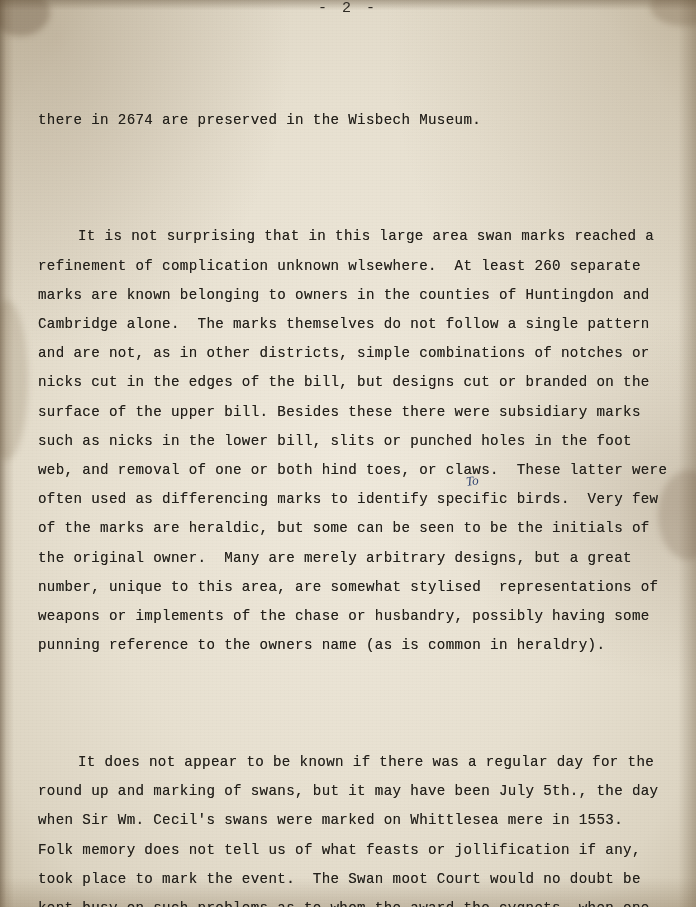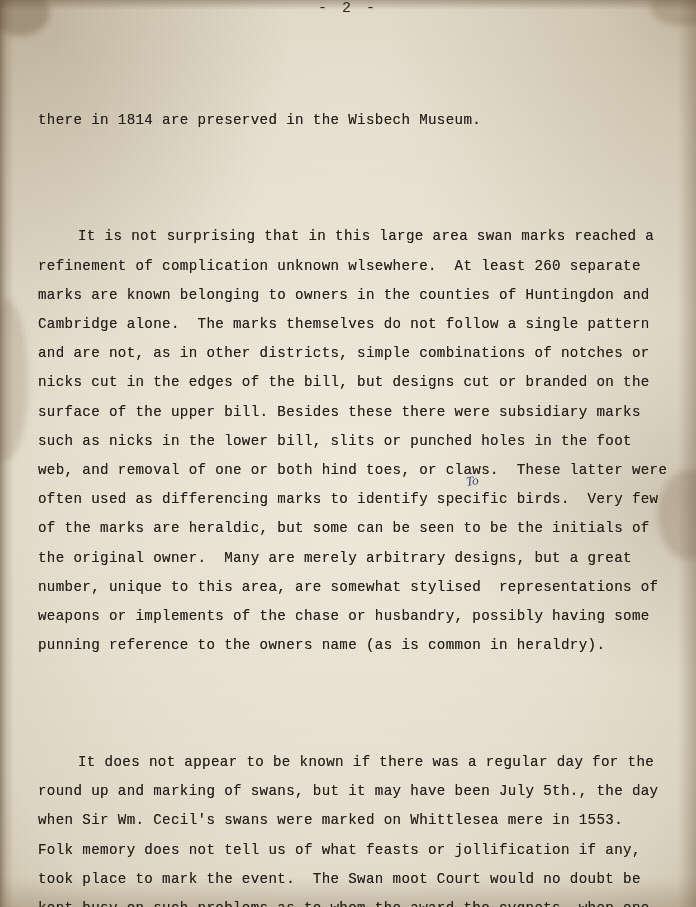--- a/index.html
+++ b/index.html
@@ -132,21 +132,21 @@
   <div class="blotch" style="left:650px; top:-14px; width:70px; height:40px; background:rgba(110,90,64,0.28);"></div>
   <div class="blotch" style="left:658px; top:470px; width:60px; height:90px; background:rgba(110,88,62,0.22);"></div>
   <div class="blotch" style="left:-16px; top:300px; width:44px; height:160px; background:rgba(120,98,70,0.20);"></div>
 
   <div id="grain"></div>
 
   <div id="page-number">- 2 -</div>
 
   <div id="body-text">
 
-    <p><span>there in 1814 are preserved in the Wisbech Museum.</span></p>
+    <p><span>there in 2674 are preserved in the Wisbech Museum.</span></p>
 
     <p><span class="indent"></span><span>It is not surprising that in this large area swan marks reached a refinement of complication unknown wlsewhere.  At least 260 separate marks are known belonging to owners in the counties of Huntingdon and Cambridge alone.  The marks themselves do not follow a single pattern and are not, as in other districts, simple combinations of notches or nicks cut in the edges of the bill, but designs cut or branded on the surface of the upper bill. Besides these there were subsidiary marks such as nicks in the lower bill, slits or punched holes in the foot web, and removal of one or both hind toes, or claws.  These latter were often used as differencing marks to identify specific birds.  Very few of the marks are heraldic, but some can be seen to be the initials of the original owner.  Many are merely arbitrary designs, but a great number, unique to this area, are somewhat stylised  representations of weapons or implements of the chase or husbandry, possibly having some punning reference to the owners name (as is common in heraldry).</span></p>
 
     <p><span class="indent"></span><span>It does not appear to be known if there was a regular day for the round up and marking of swans, but it may have been July 5th., the day when Sir Wm. Cecil's swans were marked on Whittlesea mere in 1553.  Folk memory does not tell us of what feasts or jollification if any, took place to mark the event.  The Swan moot Court would no doubt be kept busy on such problems as to whom the award the cygnets, when one owner's cob mated with another owners pen and nested on the manor of a third.</span></p>
 
     
 
     
 
   </div>

